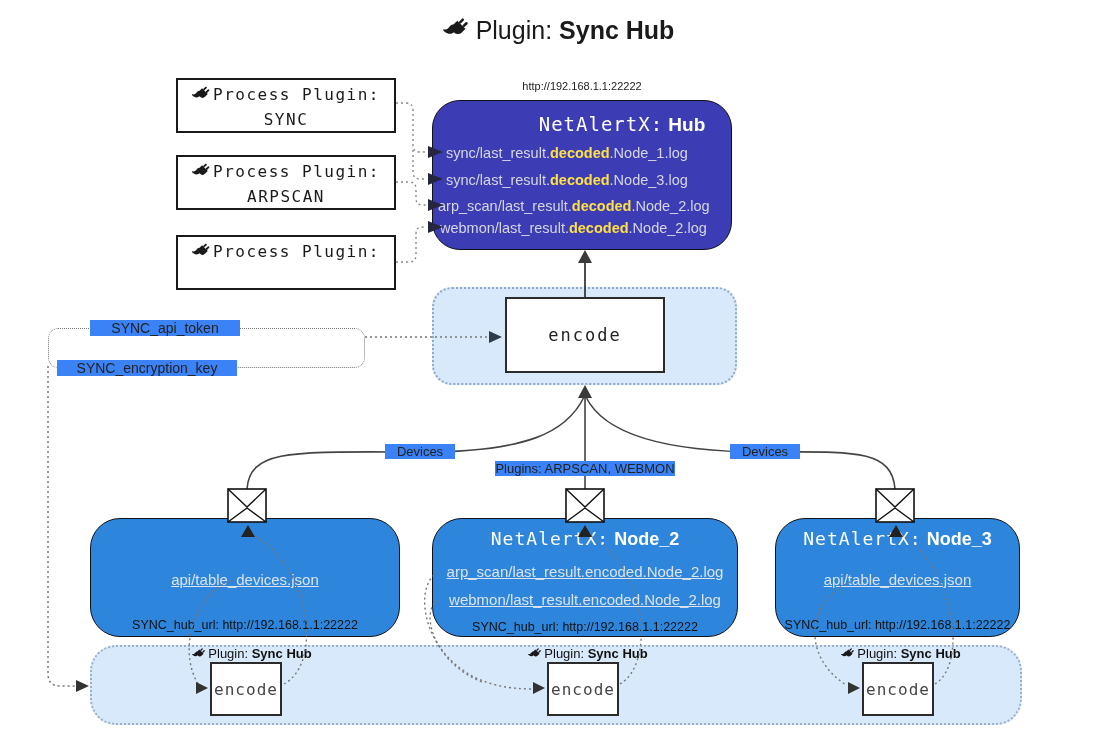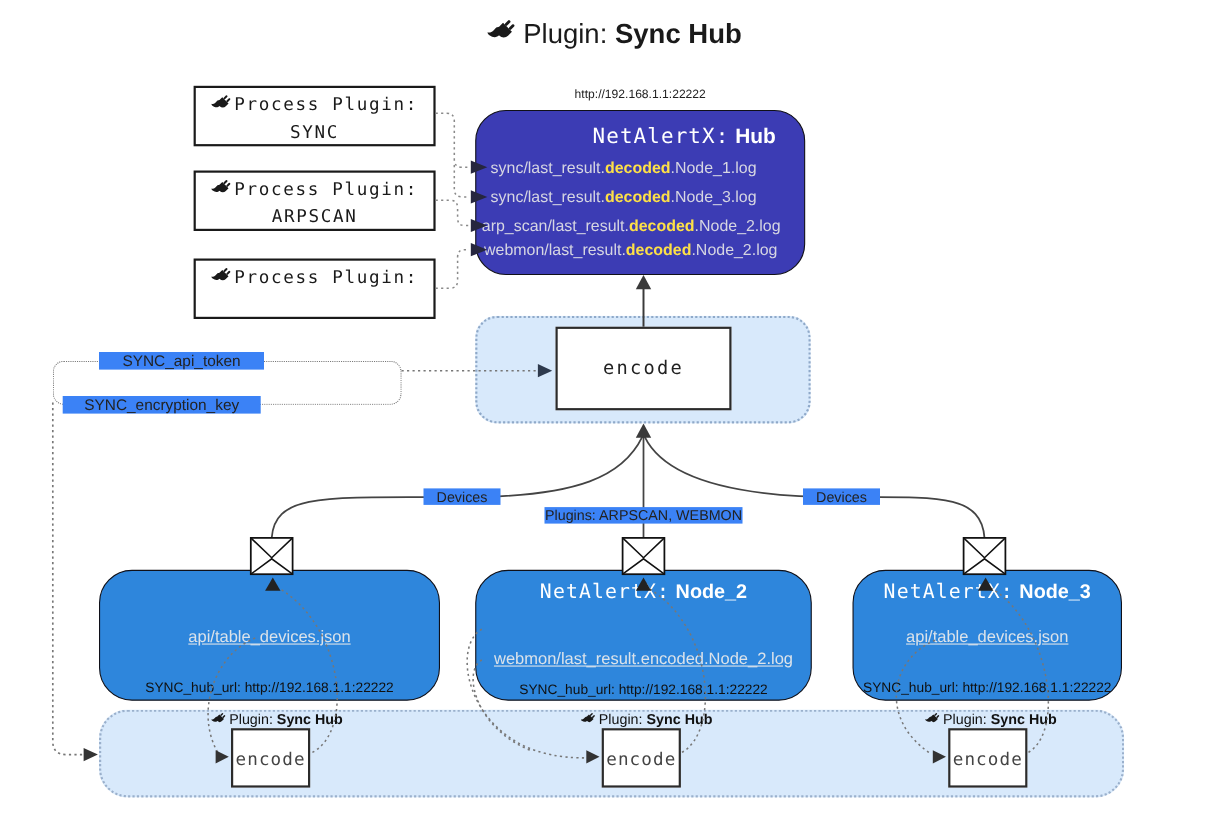--- a/index.html
+++ b/index.html
@@ -124,20 +124,21 @@
   <div class="abs node boxlayer" style="left:90px;width:310px;">
     <div class="nfile" style="top:52px;">api/table_devices.json</div>
     <div class="nurl" style="top:99px;">SYNC_hub_url: http://192.168.1.1:22222</div>
   </div>
 
   <div class="abs node boxlayer" style="left:432px;width:306px;">
     <div class="node-title">
       <span class="pfx">NetAlertX:</span>
       <b>Node_2</b>
     </div>
+    <div class="nfile" style="top:44px;">arp_scan/last_result.encoded.Node_2.log</div>
     <div class="nfile" style="top:72px;">webmon/last_result.encoded.Node_2.log</div>
     <div class="nurl" style="top:101px;">SYNC_hub_url: http://192.168.1.1:22222</div>
   </div>
 
   <div class="abs node boxlayer" style="left:775px;width:245px;">
     <div class="node-title">
       <span class="pfx">NetAlertX:</span>
       <b>Node_3</b>
     </div>
     <div class="nfile" style="top:52px;">api/table_devices.json</div>

